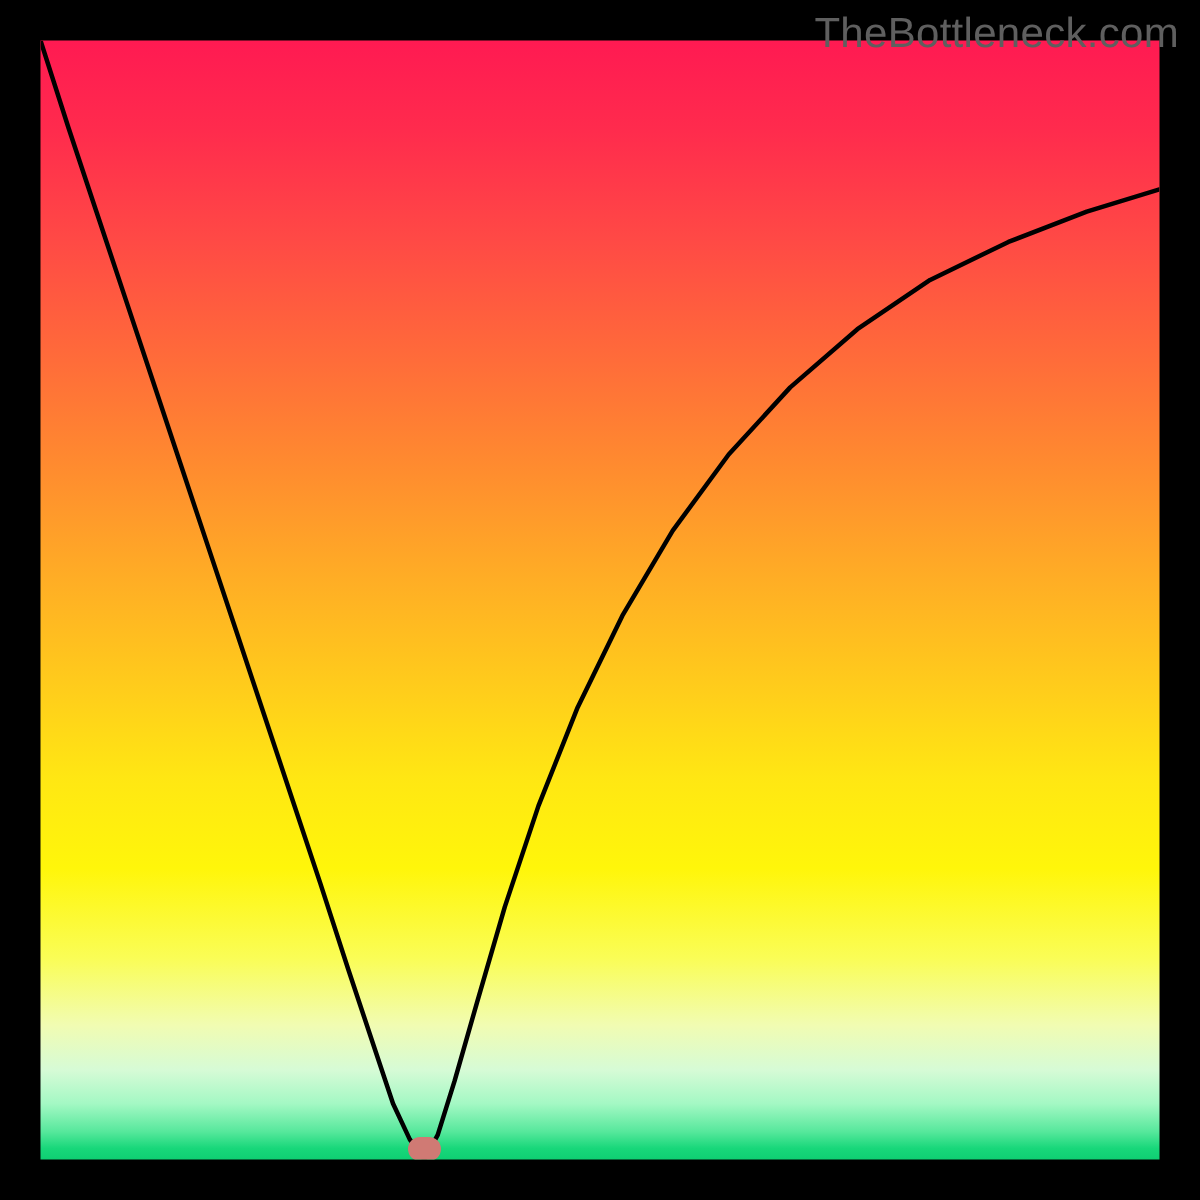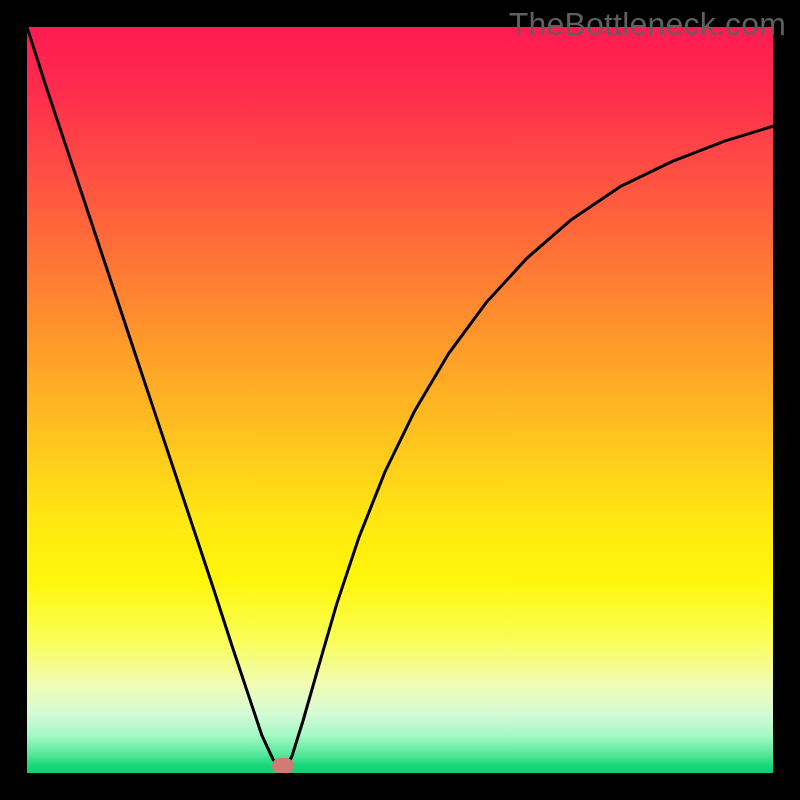--- a/index.html
+++ b/index.html
@@ -41,21 +41,21 @@
       #18d77a 99%,
       #0fcf73 100%
     );
     overflow: hidden;
   }
   .watermark {
     position: absolute;
     top: 6px;
     right: 14px;
     font-family: Arial, Helvetica, sans-serif;
-    font-size: 32px;
+    font-size: 28px;
     font-weight: 400;
     color: #5f5f5f;
     letter-spacing: 0.2px;
     user-select: none;
   }
   .curve {
     position: absolute;
     left: 0;
     top: 0;
     width: 746px;

